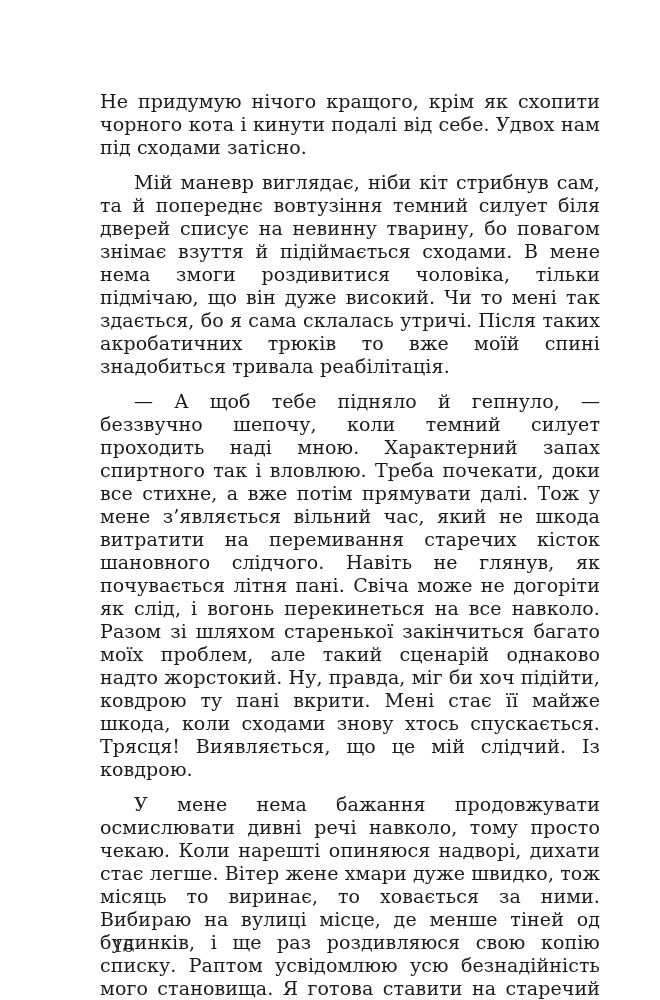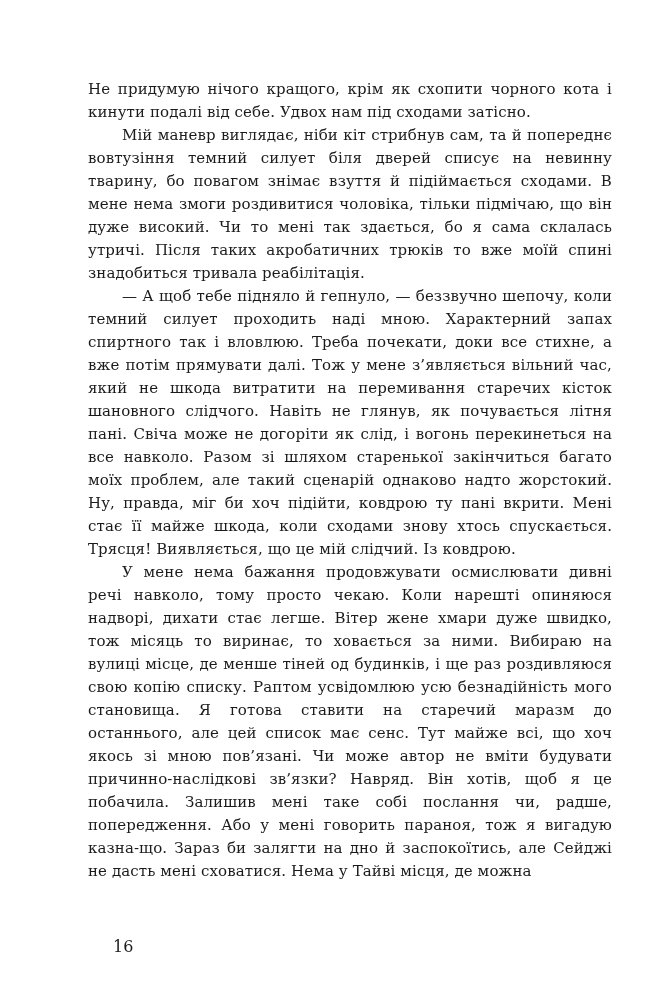--- a/index.html
+++ b/index.html
@@ -19,22 +19,22 @@
   .text-block {
     position: absolute;
     left: 88px;
     right: 48px;
     top: 78px;
     text-align: justify;
     hyphens: auto;
     -webkit-hyphens: auto;
   }
   .para {
-    margin: 0;
-    font-size: 15px;
+    margin: 12px;
+    font-size: 19px;
     line-height: 23px;
     letter-spacing: 0.1px;
     text-indent: 34px;
   }
   .para.no-indent {
     text-indent: 0;
   }
   .page-number {
     position: absolute;
     left: 90px;

